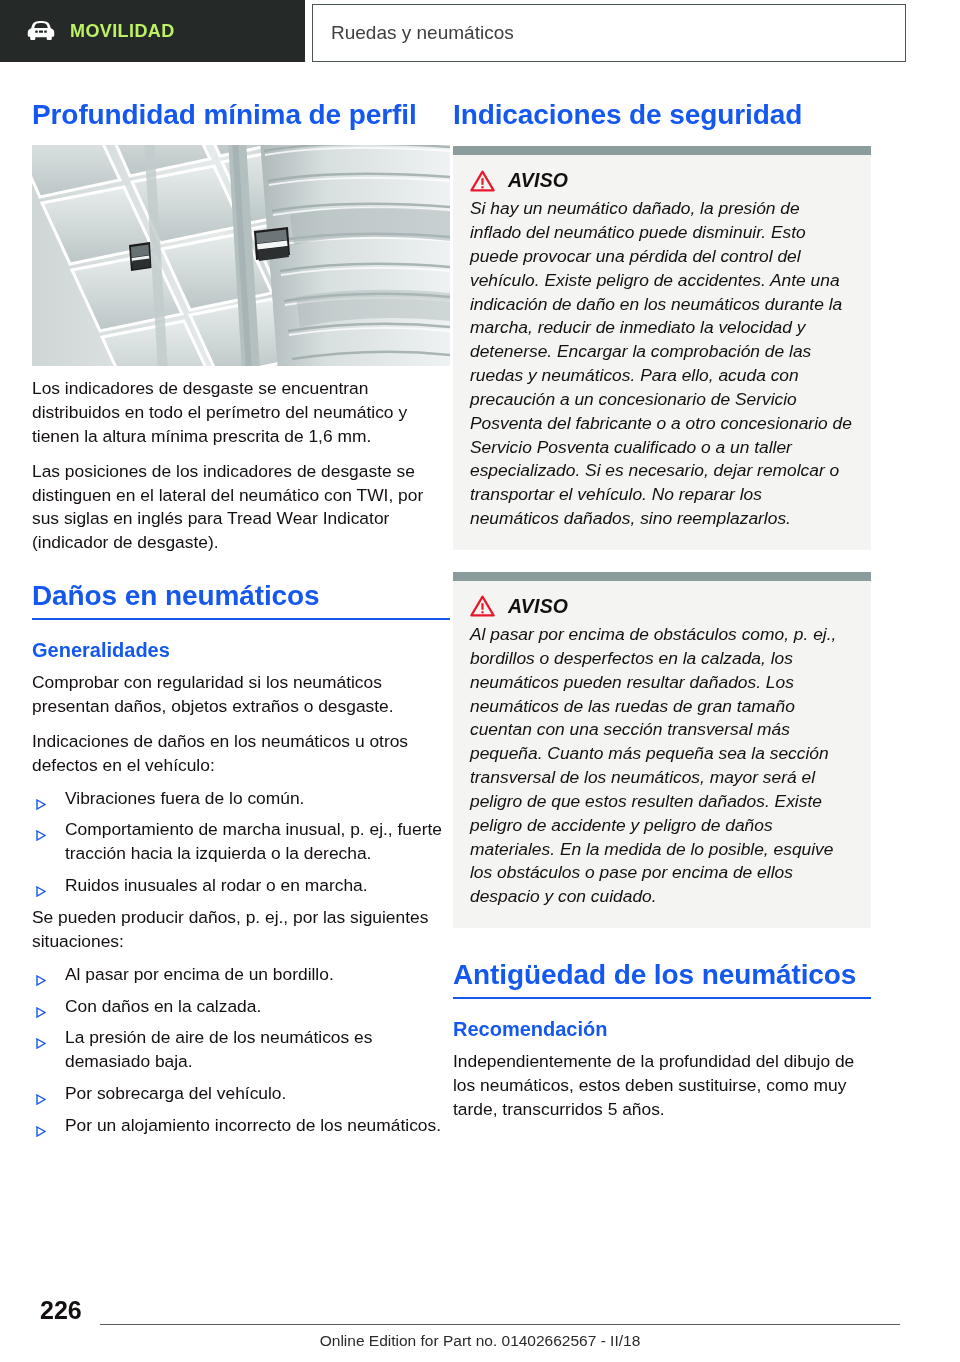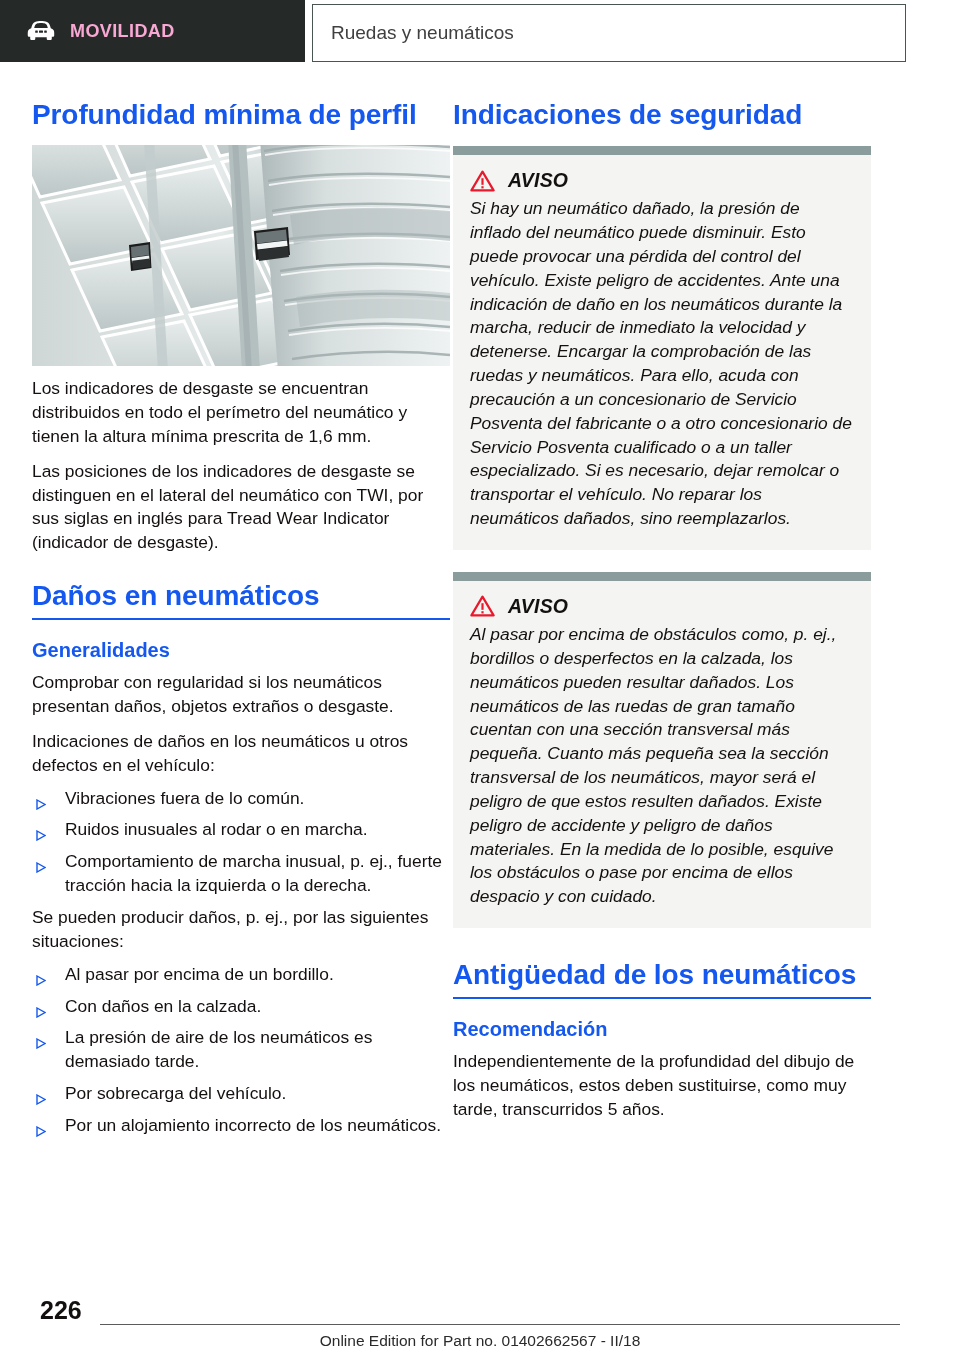--- a/index.html
+++ b/index.html
@@ -12,21 +12,21 @@
   .page { position: relative; width: 960px; height: 1362px; overflow: hidden; }
 
   
   .header { position: absolute; top: 0; left: 0; width: 960px; height: 68px; }
   .header-chapter {
     position: absolute; left: 0; top: 0; width: 305px; height: 62px;
     background: #252a28; display: flex; align-items: center; padding-left: 26px;
   }
   .car-icon { width: 30px; height: 22px; flex: 0 0 auto; margin-right: 14px; }
   .chapter-label {
-    color: #f9a8d4; font-size: 18px; font-weight: bold; letter-spacing: 0.4px;
+    color: #bef264; font-size: 18px; font-weight: bold; letter-spacing: 0.4px;
   }
   .header-tab {
     position: absolute; left: 312px; top: 4px; width: 594px; height: 58px;
     background: #ffffff; border: 1.5px solid #4a5452;
     display: flex; align-items: center; padding-left: 18px;
   }
   .tab-label { font-size: 19px; color: #404040; text-align: right; }
 
   
   .col-left  { position: absolute; left: 32px;  top: 98px; width: 418px; }
@@ -221,30 +221,30 @@
             </svg>
         </span>
         <span>Vibraciones fuera de lo común.</span>
       </li>
       <li>
         <span class="tri">
           <svg viewBox="0 0 10 11" xmlns="http://www.w3.org/2000/svg">
               <path d="M1 1 L9 5.5 L1 10 Z" fill="none" stroke="#1558ef" stroke-width="1.4"></path>
             </svg>
         </span>
+        <span>Comportamiento de marcha inusual, p. ej., fuerte tracción hacia la izquierda o la derecha.</span>
+      </li>
+      <li>
+        <span class="tri">
+          <svg viewBox="0 0 10 11" xmlns="http://www.w3.org/2000/svg">
+              <path d="M1 1 L9 5.5 L1 10 Z" fill="none" stroke="#1558ef" stroke-width="1.4"></path>
+            </svg>
+        </span>
         <span>Ruidos inusuales al rodar o en marcha.</span>
       </li>
-      <li>
-        <span class="tri">
-          <svg viewBox="0 0 10 11" xmlns="http://www.w3.org/2000/svg">
-              <path d="M1 1 L9 5.5 L1 10 Z" fill="none" stroke="#1558ef" stroke-width="1.4"></path>
-            </svg>
-        </span>
-        <span>Comportamiento de marcha inusual, p. ej., fuerte tracción hacia la izquierda o la derecha.</span>
-      </li>
     </ul>
 
     <p class="body tight">Se pueden producir daños, p. ej., por las siguientes situaciones:</p>
 
     <ul class="bullets">
       <li>
         <span class="tri">
           <svg viewBox="0 0 10 11" xmlns="http://www.w3.org/2000/svg">
               <path d="M1 1 L9 5.5 L1 10 Z" fill="none" stroke="#1558ef" stroke-width="1.4"></path>
             </svg>
@@ -258,21 +258,21 @@
             </svg>
         </span>
         <span>Con daños en la calzada.</span>
       </li>
       <li>
         <span class="tri">
           <svg viewBox="0 0 10 11" xmlns="http://www.w3.org/2000/svg">
               <path d="M1 1 L9 5.5 L1 10 Z" fill="none" stroke="#1558ef" stroke-width="1.4"></path>
             </svg>
         </span>
-        <span>La presión de aire de los neumáticos es demasiado tarde.</span>
+        <span>La presión de aire de los neumáticos es demasiado baja.</span>
       </li>
       <li>
         <span class="tri">
           <svg viewBox="0 0 10 11" xmlns="http://www.w3.org/2000/svg">
               <path d="M1 1 L9 5.5 L1 10 Z" fill="none" stroke="#1558ef" stroke-width="1.4"></path>
             </svg>
         </span>
         <span>Por sobrecarga del vehículo.</span>
       </li>
       <li>

